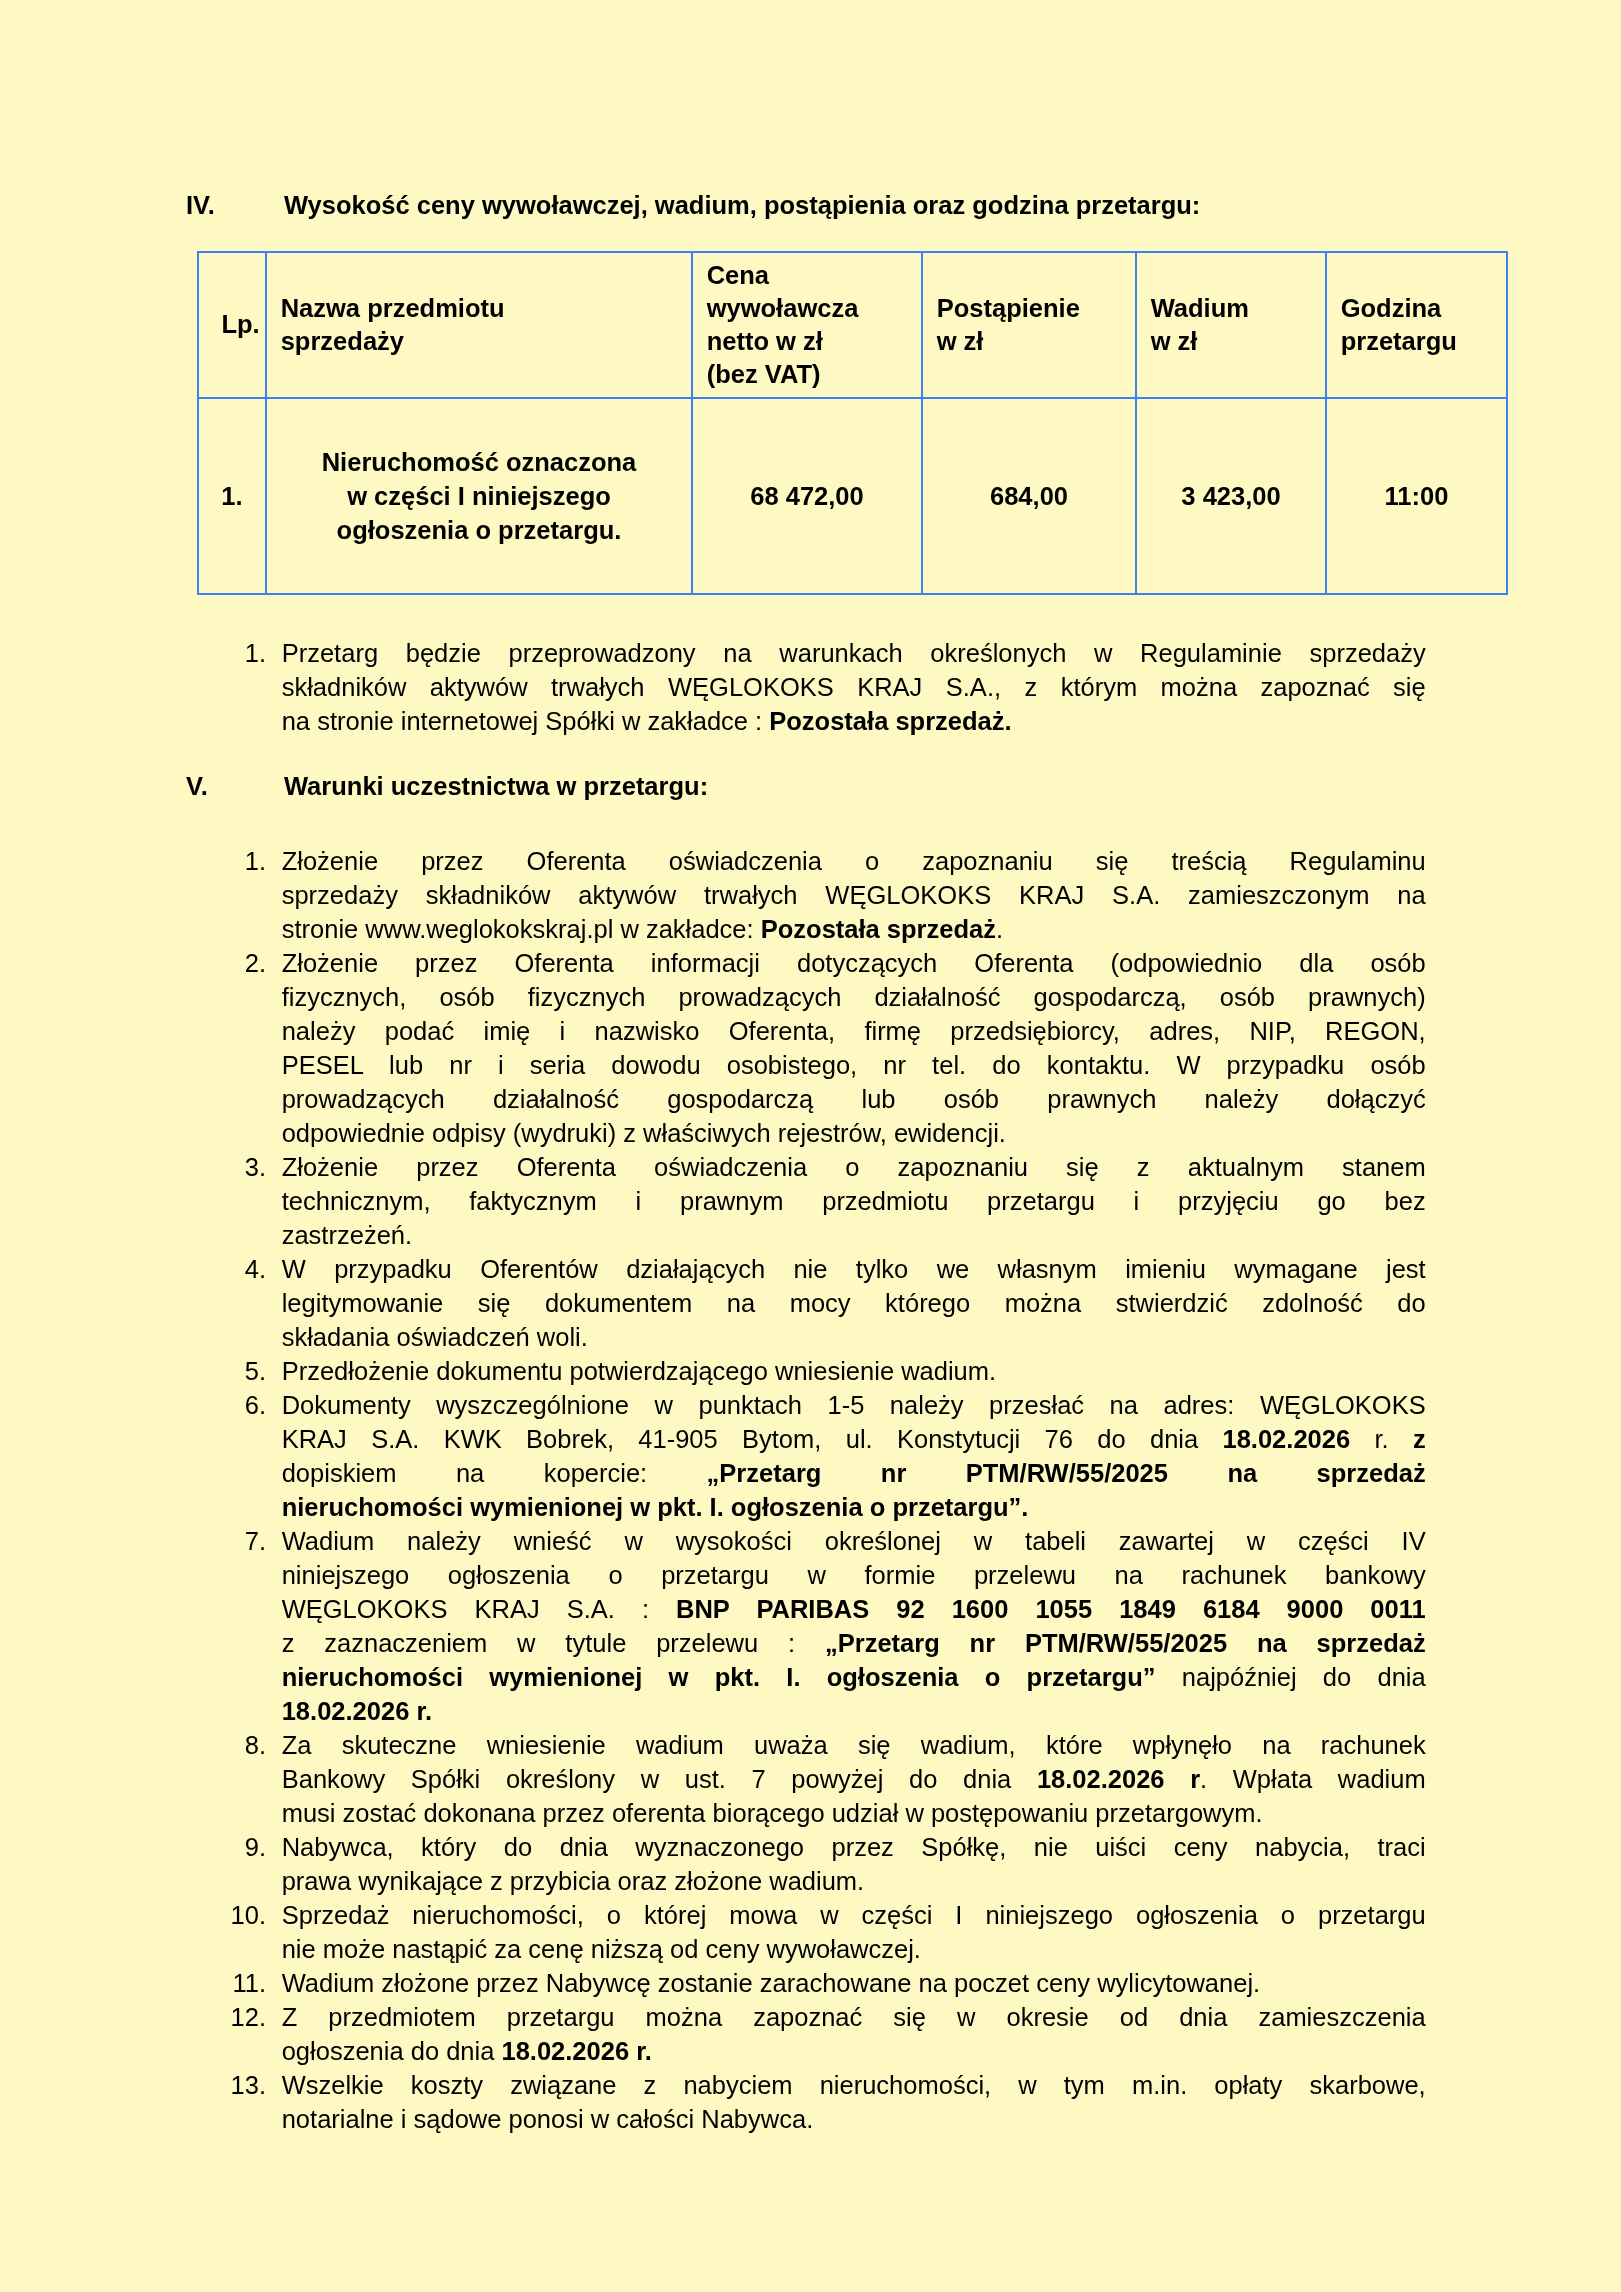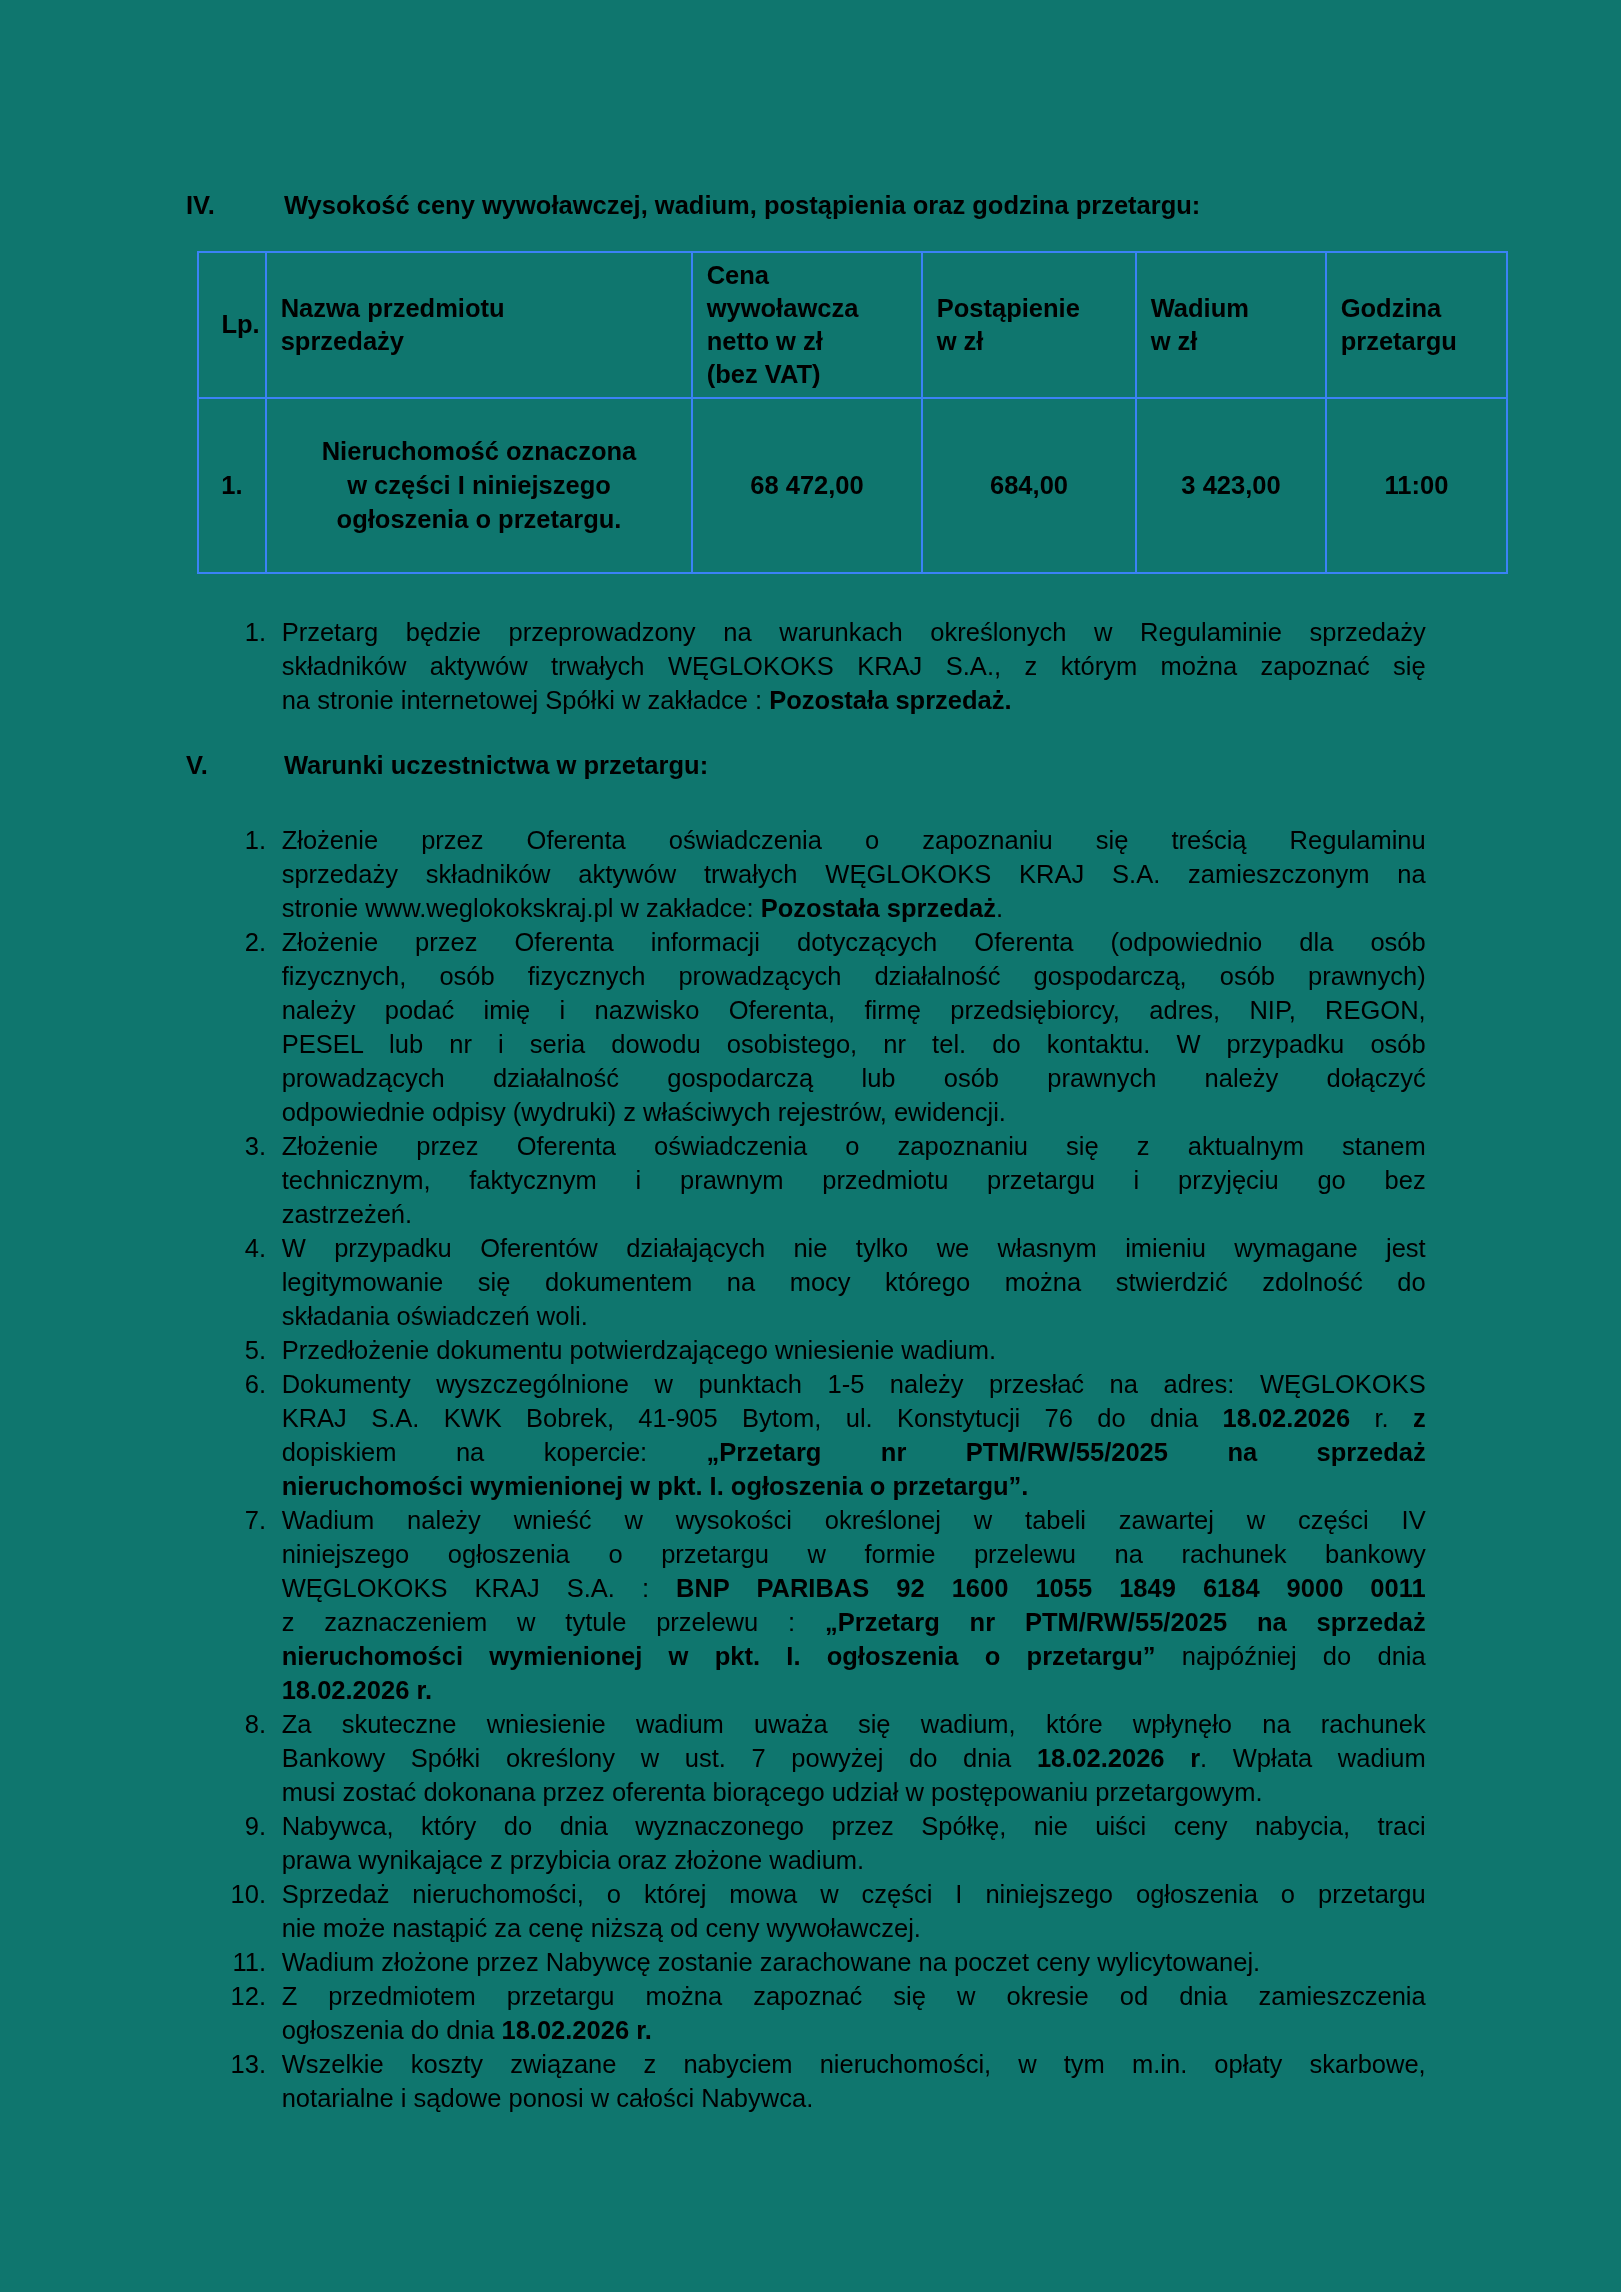--- a/index.html
+++ b/index.html
@@ -1,21 +1,21 @@
 <!DOCTYPE html>
 <html lang="pl"><head>
 <meta charset="utf-8">
 <style>
   html,body{margin:0;padding:0;}
   body{background:#888;}
   .page{
     position:relative;
     width:1621px;height:2293px;
     margin:0 auto;
-    background:#0f766e;
+    background:#fef9c3;
     color:#000;
     font-family:"Liberation Sans","DejaVu Sans",sans-serif;
     font-size:25.5px;
     line-height:34px;
     box-sizing:border-box;
     padding-top:188px;
     overflow:hidden;
   }
   .bold{font-weight:bold;}
   
@@ -37,21 +37,21 @@
     box-sizing:border-box;
   }
   .doc-table th{
     font-weight:bold;text-align:left;
     padding:5.9px 7.8px 5.9px 13.7px;
     height:142px;line-height:33px;
   }
   .doc-table th.c{text-align:center;padding-left:21px;padding-right:3.9px;}
   .doc-table td{
     font-weight:bold;text-align:center;
-    height:175px;line-height:34px;
+    height:196px;line-height:34px;
     padding:3.9px 7.8px;
   }
   
   .list{margin-left:186px;}
   .li{display:flex;}
   .num{width:80px;flex:none;text-align:right;margin-right:15.7px;}
   .li-body{width:1144px;flex:none;}
   .tl{
     text-align:justify;
     text-align-last:justify;

